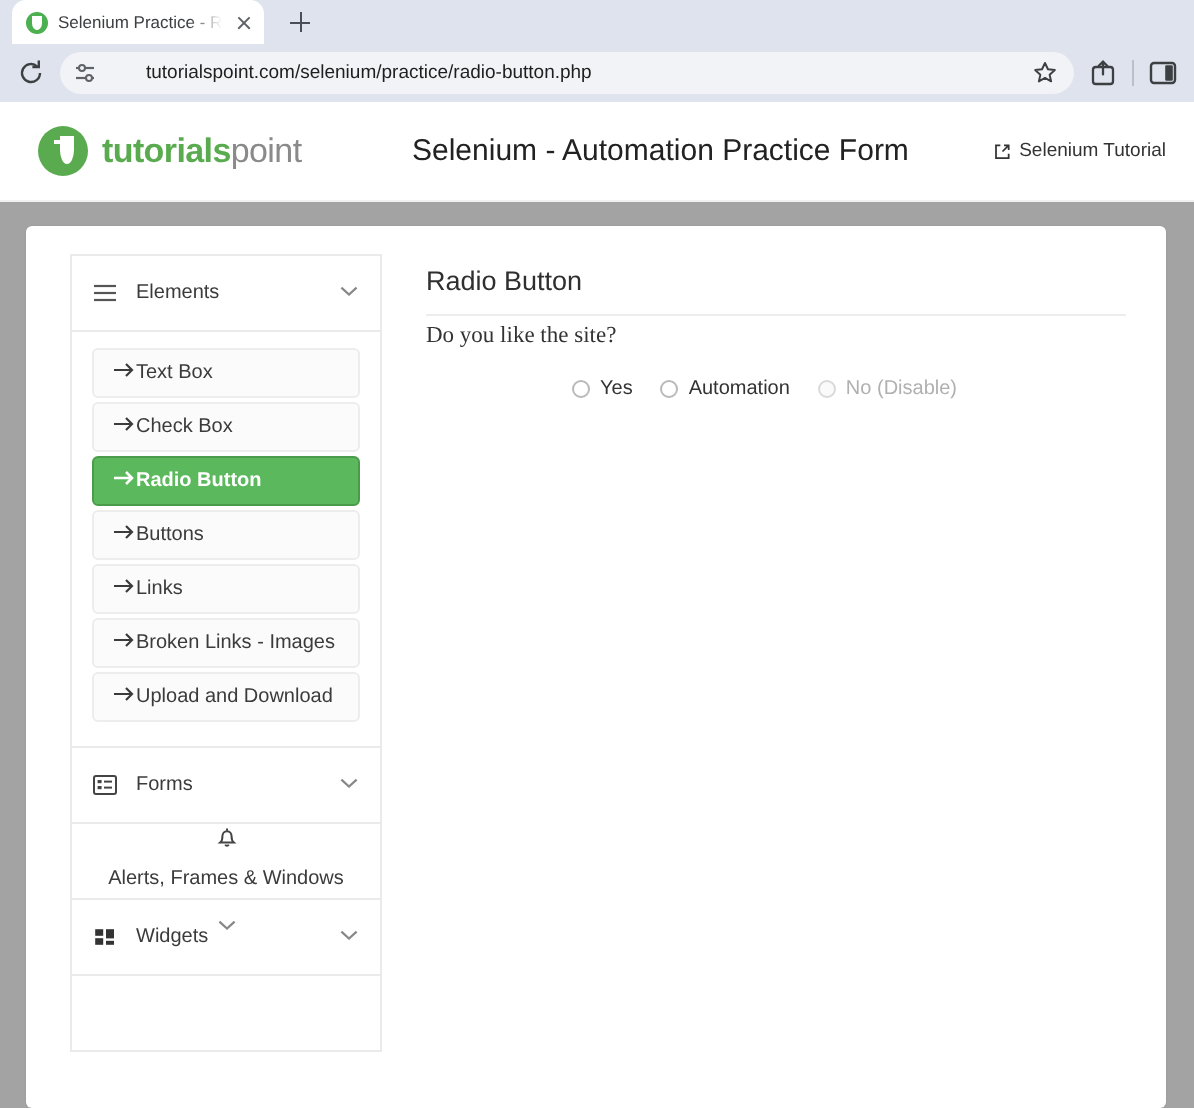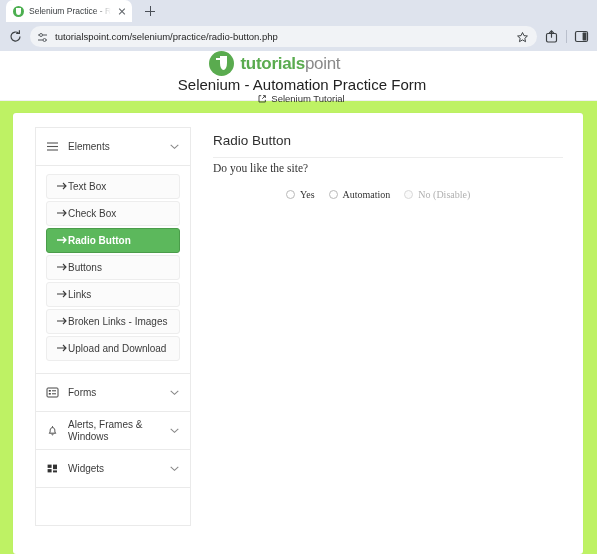--- a/index.html
+++ b/index.html
@@ -97,21 +97,21 @@
     cursor: pointer;
   }
   .omnibox {
     flex: 1 1 auto;
     height: 21px;
     background: #f1f3f6;
     border-radius: 11px;
     display: flex;
     align-items: center;
     padding: 0 8px 0 6px;
-    gap: 6px;
+    gap: 24px;
     cursor: text;
   }
   .omnibox-url {
     flex: 1 1 auto;
     font-size: 9.5px;
     color: #1f1f1f;
     white-space: nowrap;
     overflow: hidden;
   }
   .tb-divider {
@@ -125,21 +125,20 @@
     background: #ffffff;
     overflow: hidden;
   }
   .site-header {
     height: 50px;
     background: #ffffff;
     display: flex;
     align-items: center;
     padding: 0 14px 0 19px;
     border-bottom: 1px solid #f0f0f0;
-    flex-direction: column;
   }
   .brand { display: flex; align-items: center; gap: 7px; width: 185px; }
   .brand-mark {
     width: 25px; height: 25px; border-radius: 50%;
     background: #5aab4f;
     position: relative; flex: 0 0 25px;
   }
   .brand-mark::before {
     content: "";
     position: absolute;
@@ -167,21 +166,21 @@
     padding-left: 2px;
   }
   .tut-link {
     display: flex; align-items: center; gap: 4px;
     font-size: 9.5px; color: #333;
     cursor: pointer;
   }
   .ext-icon { width: 10px; height: 10px; flex: 0 0 10px; }
 
   .page-body {
-    background: #bef264;
+    background: #a3a3a3;
     height: 453px;
     padding: 12px 14px 0 13px;
   }
   .content-card {
     background: #ffffff;
     border-radius: 3px;
     height: 441px;
     display: flex;
     padding: 8px 0 0 0;
     box-shadow: 0 0 1px rgba(0,0,0,.09);
@@ -200,21 +199,21 @@
   }
   .acc-header {
     display: flex; align-items: center;
     height: 38px;
     padding: 0 10px 0 10px;
     gap: 9px;
     cursor: pointer;
     background: #fff;
     border-bottom: 1px solid #eaeaea;
   }
-  .acc-header.multiline { height: 38px; }
+  .acc-header.multiline { height: 38px; flex-direction: column; }
   .acc-ico { width: 13px; flex: 0 0 13px; display: flex; align-items: center; justify-content: center; }
   .acc-label { flex: 1 1 auto; font-size: 10px; color: #3b3b3b; line-height: 11.5px; }
   .chev { width: 11px; flex: 0 0 11px; }
 
   .acc-panel { padding: 8px 10px 10px 10px; background: #fff; border-bottom: 1px solid #eaeaea; }
   .nav-item {
     display: flex; align-items: center; 
     height: 25px;
     border: 1px solid #ededed;
     border-radius: 3px;
@@ -249,21 +248,20 @@
     font-size: 11.5px;
     color: #333;
     margin-top: 4px;
   }
   .radio-row {
     display: flex;
     align-items: center;
     gap: 7px;
     margin-top: 15px;
     padding-left: 73px;
-    font-family: Liberation Serif, serif;
   }
   .radio-opt { display: flex; align-items: center; gap: 5px; margin-right: 7px; cursor: pointer; }
   .radio-dot {
     width: 9px; height: 9px; flex: 0 0 9px;
     border: 1px solid #b9b9b9;
     border-radius: 50%;
     background: #fff;
   }
   .radio-label { font-size: 10px; color: #333; }
   .radio-opt.disabled { cursor: default; }

